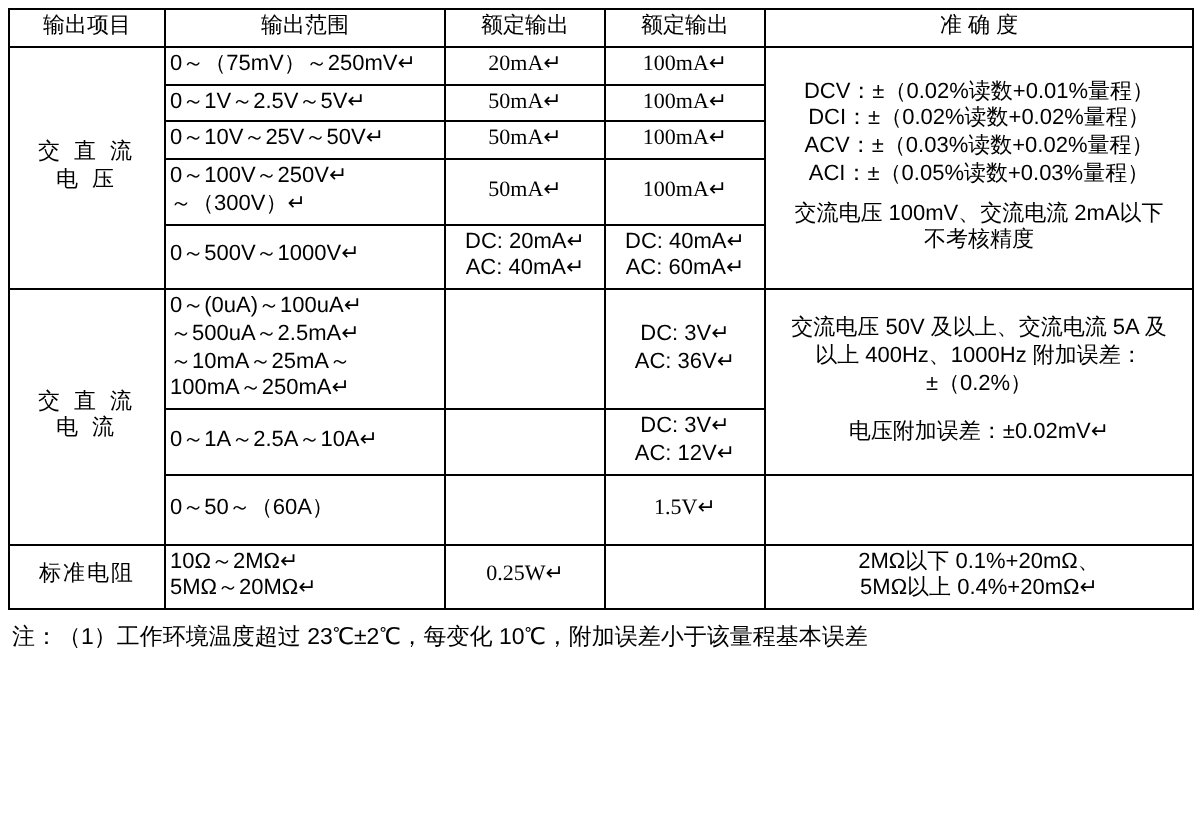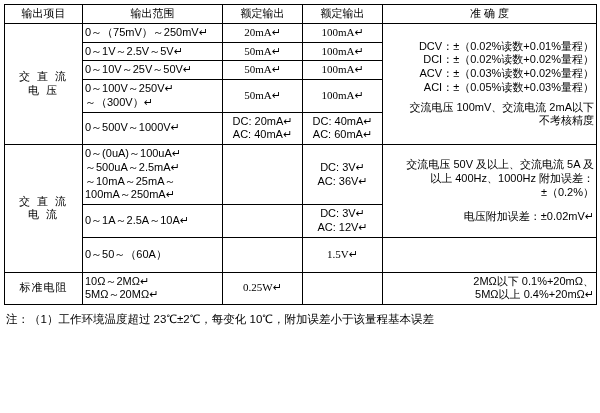--- a/index.html
+++ b/index.html
@@ -45,21 +45,21 @@
   }
   .range {
     text-align: left;
     padding-left: 6px;
   }
   .center {
     text-align: center;
     font-family: Liberation Serif, serif;
   }
   .acc {
-    text-align: right;
+    text-align: center;
     padding-left: 6px;
     line-height: 1.5;
   }
   .acc-block div {
     white-space: nowrap;
   }
   .dual {
     text-align: center;
     line-height: 1.6;
     margin-left: 34px;

